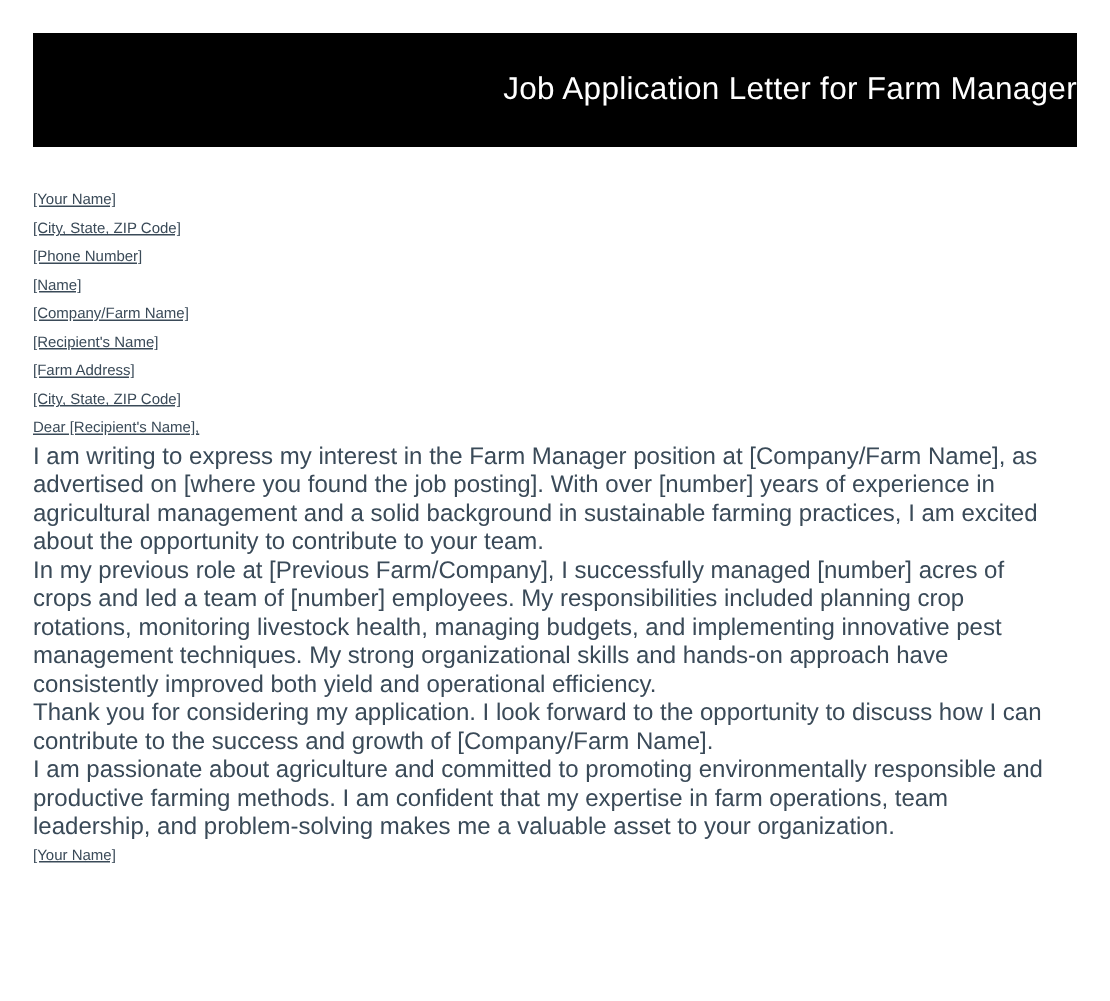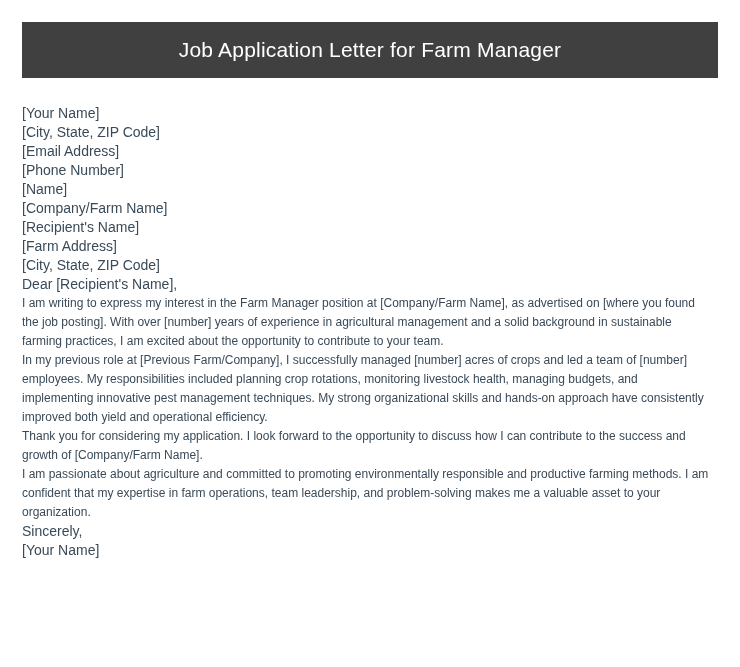--- a/index.html
+++ b/index.html
@@ -14,82 +14,81 @@
     overflow: hidden;
   }
   .page {
     width: 740px;
     height: 667px;
     position: relative;
     box-sizing: border-box;
   }
   .header-band {
     margin: 22px 22px 0 22px;
-    height: 56px;
-    background: #404040;
+    height: 76px;
+    background: #000000;
     display: flex;
     align-items: center;
-    justify-content: center;
+    justify-content: flex-end;
   }
   .header-title {
     color: #ffffff;
     font-size: 21px;
     font-weight: normal;
     letter-spacing: 0.2px;
     text-align: center;
     line-height: 1.2;
   }
   .body-area {
     padding: 26px 28px 0 22px;
   }
   .line {
     color: #3a4a58;
-    font-size: 14px;
+    font-size: 10px;
     line-height: 19px;
     margin: 0;
     text-align: left;
+    text-decoration: underline;
   }
   .para {
     color: #3a4a58;
-    font-size: 12px;
+    font-size: 16px;
     line-height: 19px;
     margin: 0;
     text-align: left;
   }
 </style>
 </head>
 <body>
 
 <div class="page">
 
   <div class="header-band">
     <div class="header-title">Job Application Letter for Farm Manager</div>
   </div>
 
   <div class="body-area">
 
     <div>
       <p class="line">[Your Name]</p>
       <p class="line">[City, State, ZIP Code]</p>
-      <p class="line">[Email Address]</p>
       <p class="line">[Phone Number]</p>
       <p class="line">[Name]</p>
     </div>
 
     <div>
       <p class="line">[Company/Farm Name]</p>
       <p class="line">[Recipient's Name]</p>
       <p class="line">[Farm Address]</p>
       <p class="line">[City, State, ZIP Code]</p>
     </div>
 
     <p class="line">Dear [Recipient's Name],</p>
 
     <p class="para">I am writing to express my interest in the Farm Manager position at [Company/Farm Name], as advertised on [where you found the job posting]. With over [number] years of experience in agricultural management and a solid background in sustainable farming practices, I am excited about the opportunity to contribute to your team.</p>
     <p class="para">In my previous role at [Previous Farm/Company], I successfully managed [number] acres of crops and led a team of [number] employees. My responsibilities included planning crop rotations, monitoring livestock health, managing budgets, and implementing innovative pest management techniques. My strong organizational skills and hands-on approach have consistently improved both yield and operational efficiency.</p>
     <p class="para">Thank you for considering my application. I look forward to the opportunity to discuss how I can contribute to the success and growth of [Company/Farm Name].</p>
     <p class="para">I am passionate about agriculture and committed to promoting environmentally responsible and productive farming methods. I am confident that my expertise in farm operations, team leadership, and problem-solving makes me a valuable asset to your organization.</p>
 
-    <p class="line">Sincerely,</p>
     <p class="line">[Your Name]</p>
 
   </div>
 </div>
 
 </body></html>

